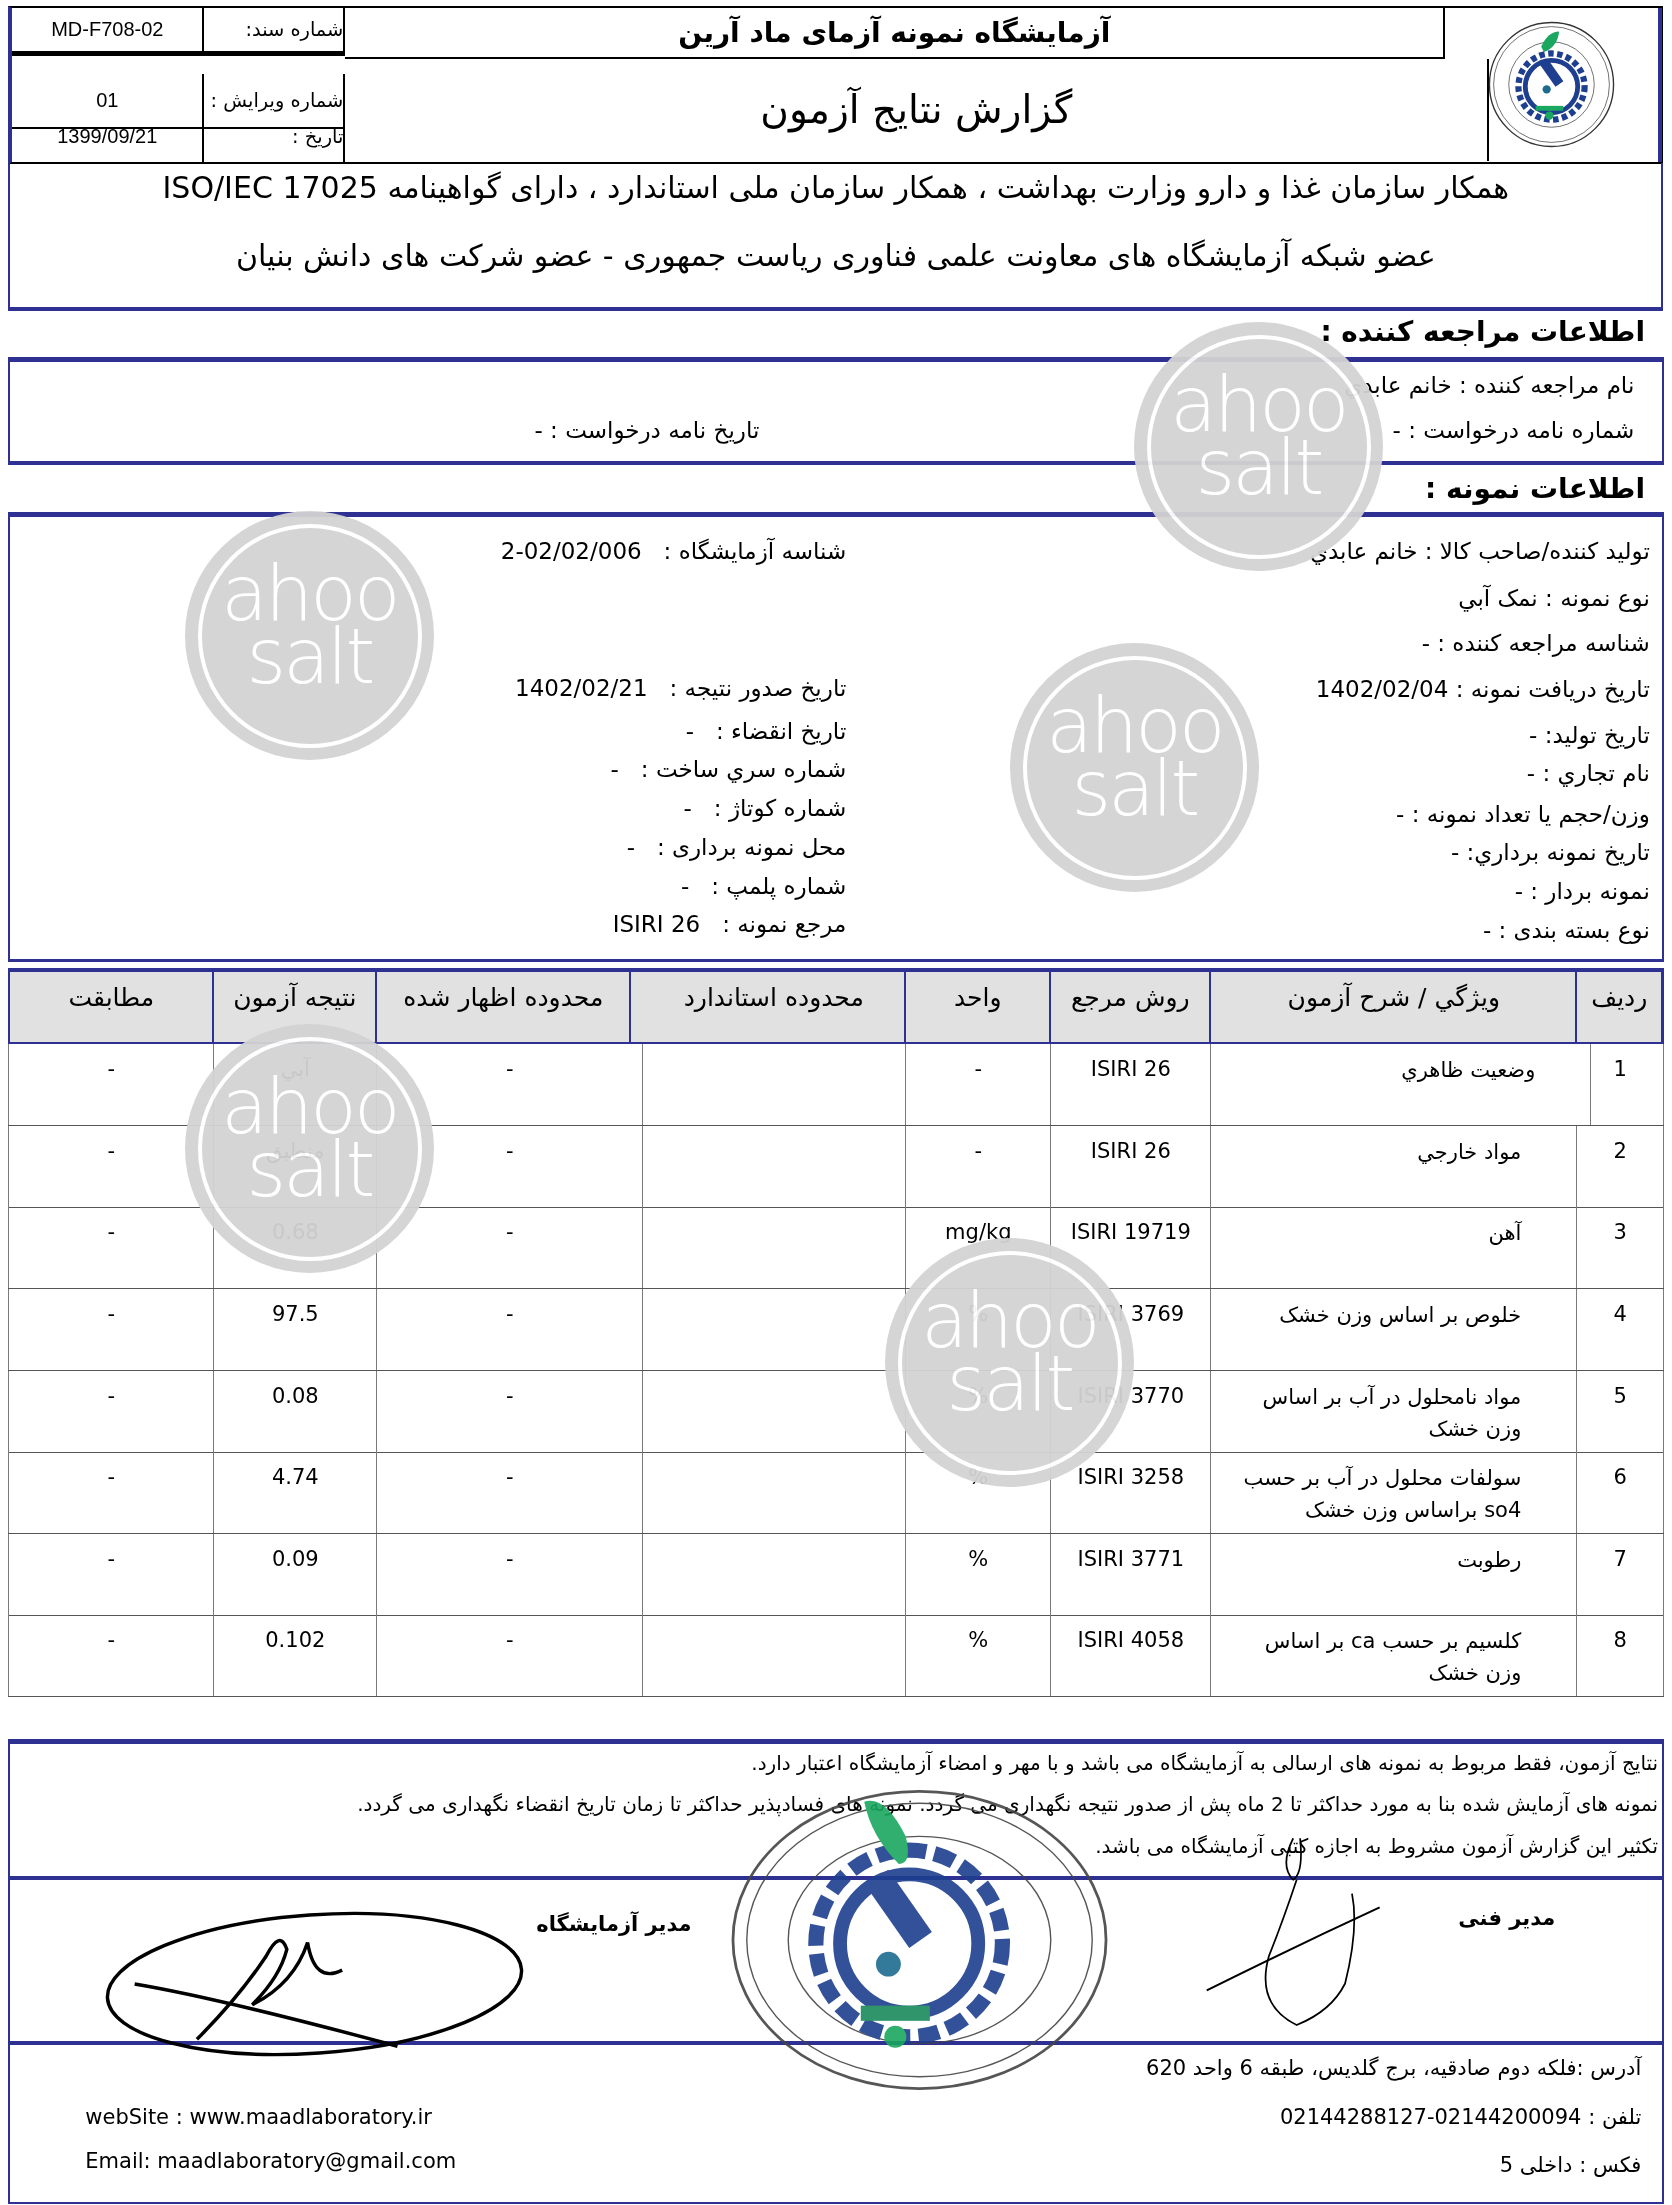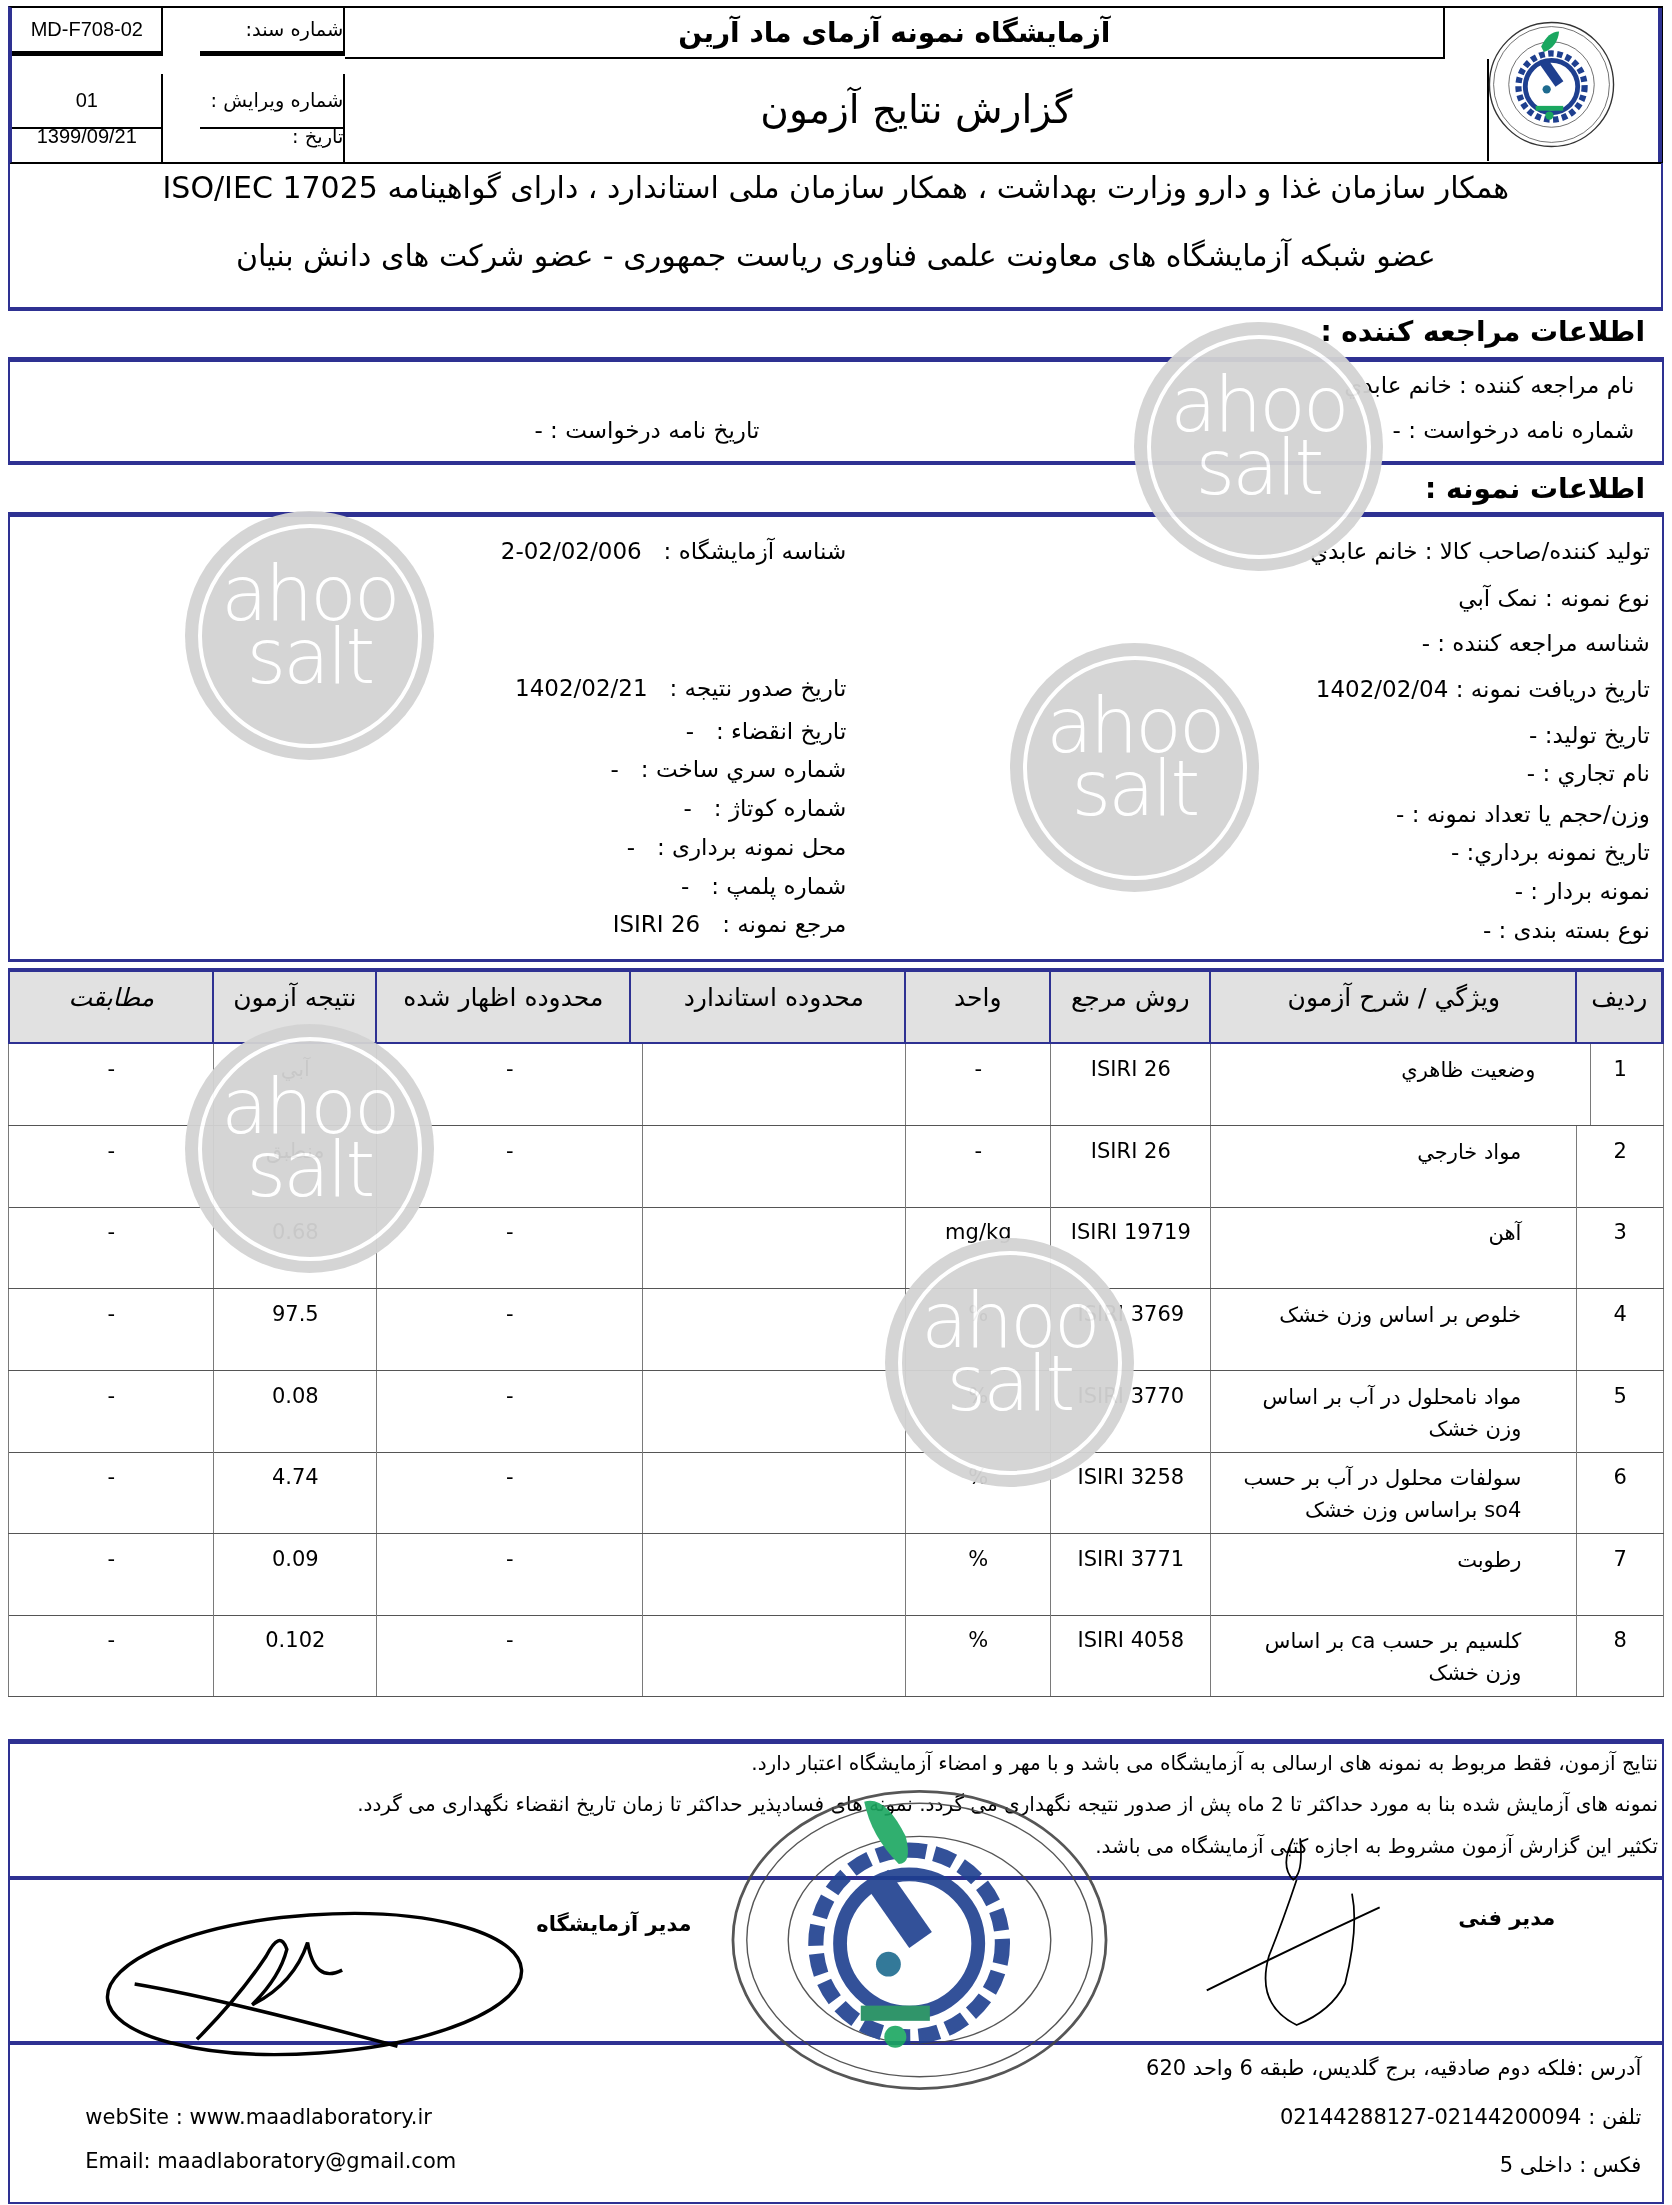--- a/index.html
+++ b/index.html
@@ -4,21 +4,21 @@
 <style>
   html, body { margin:0; padding:0; background:#fff; }
   body { width:1673px; height:2205px; position:relative; overflow:hidden;
          font-family:"DejaVu Sans", sans-serif; color:#000; }
   .abs { position:absolute; }
   .rtl { direction:rtl; }
 
   
   #hdr { left:8.3px; top:5.5px; width:1655px; height:158px; border:2.1px solid #000; border-left:4.2px solid #2e3192; box-sizing:border-box; }
   #hdr .cell { position:absolute; box-sizing:border-box; display:flex; align-items:center; }
-  .c-docval { left:0; width:151px; border-right:2.1px solid #000; justify-content:center; font-size:20px; font-family:"Liberation Sans", sans-serif; }
+  .c-docval { left:0; width:192px; border-right:2.1px solid #000; justify-content:center; font-size:20px; font-family:"Liberation Sans", sans-serif; }
   .c-doclbl { left:188px; width:145px; border-right:2.8px solid #000; justify-content:flex-start; direction:rtl; font-size:19.4px; padding-left:1.4px; }
   .r1 { top:0; height:48px; border-bottom:5.5px solid #000; }
   .r2 { top:66px; height:55px; border-bottom:2.8px solid #000; }
   .r3 { top:104px; height:50px; }
   #title1 { left:333px; width:1100px; top:0; height:51px; border-bottom:2.8px solid #000; border-right:2.8px solid #000; justify-content:center; font-size:28px; font-weight:bold; direction:rtl; }
   #title2 { left:333px; width:1144px; top:51px; height:102px; border-right:2.8px solid #000; justify-content:center; font-size:39px; direction:rtl; }
   #logo-cell { left:1433px; width:217px; top:0; height:154px; justify-content:center; border-right:4.2px solid #2e3192; }
 
   
   #accred { left:8.3px; top:163px; width:1655px; height:148px; border-left:2.1px solid #2e3192; border-right:2.1px solid #2e3192; border-bottom:4.2px solid #2e3192; box-sizing:border-box; }
@@ -128,21 +128,21 @@
 
 <div id="results" class="abs">
   <div class="tr th-row">
       <div class="th" style="left: 1569px; width: 87px; border-right: 3.5px solid rgb(46, 49, 146);">ردیف</div>
       <div class="th" style="left: 1204px; width: 365px;">ویژگي / شرح آزمون</div>
       <div class="th" style="left: 1043px; width: 160px;">روش مرجع</div>
       <div class="th" style="left: 898px; width: 145px;">واحد</div>
       <div class="th" style="left: 635px; width: 263px;">محدوده استاندارد</div>
       <div class="th" style="left: 369px; width: 254px;">محدوده اظهار شده</div>
       <div class="th" style="left: 206px; width: 163px;">نتیجه آزمون</div>
-      <div class="th" style="left: 0px; width: 206px; border-left: 2.1px solid rgb(46, 49, 146); font-style: italic;">مطابقت</div>
+      <div class="th" style="left: 0px; width: 206px; border-left: 2.1px solid rgb(46, 49, 146);">مطابقت</div>
     </div>
 <div class="tr data-row" style="top: 76px;">
       <div class="td" style="left: 1569px; width: 87px;">1</div>
       <div class="td desc" style="left: 1204px; width: 379px;">وضعیت ظاهري</div>
       <div class="td" style="left: 1043px; width: 160px;">ISIRI 26</div>
       <div class="td" style="left: 898px; width: 145px;">-</div>
       <div class="td" style="left: 635px; width: 263px;"></div>
       <div class="td" style="left: 369px; width: 266px;">-</div>
       <div class="td" style="left: 206px; width: 163px;">آبي</div>
       <div class="td" style="left: 0px; width: 206px; border-left: 1px solid rgb(122, 122, 122);">-</div>

